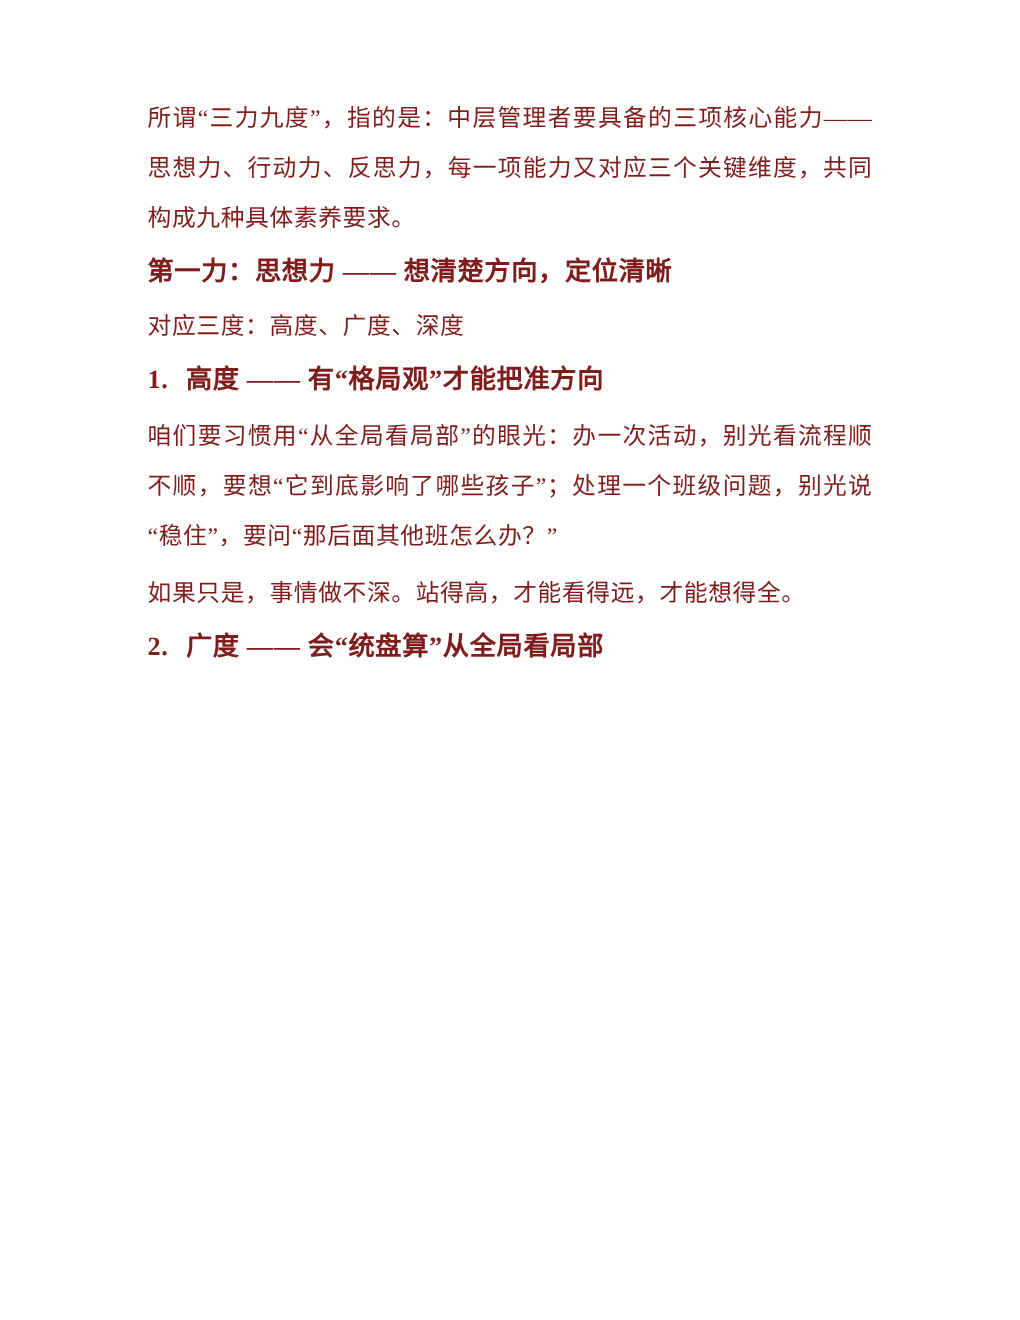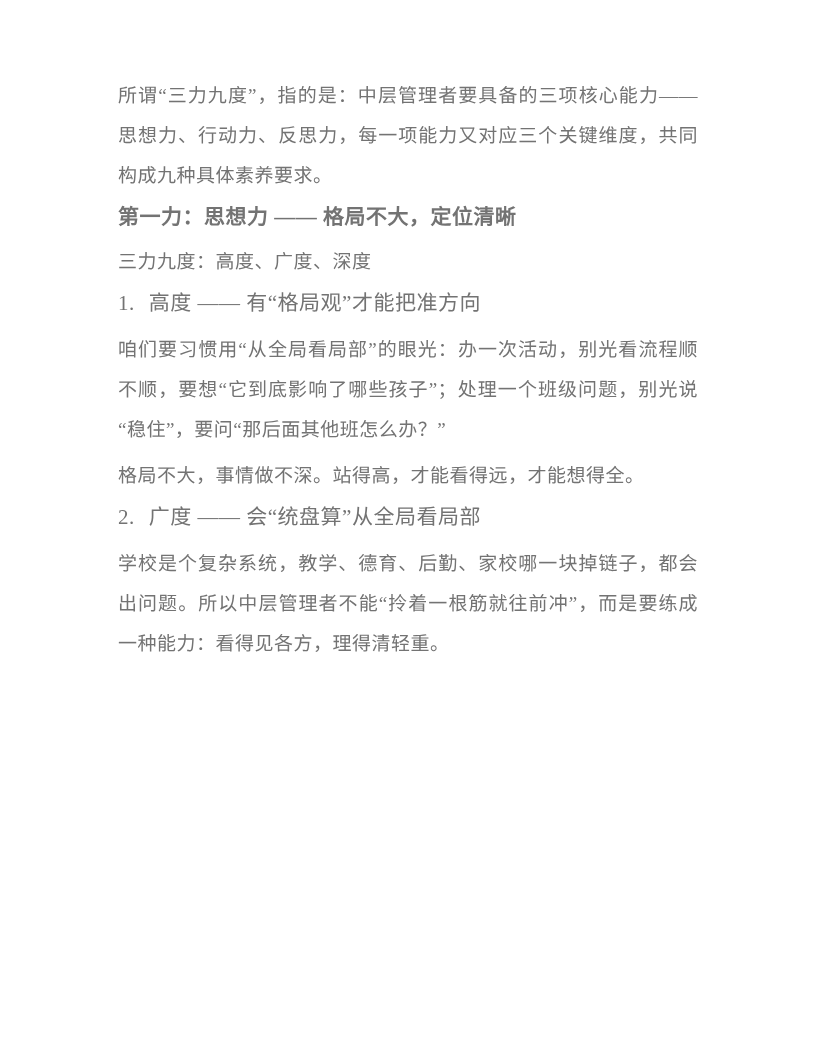--- a/index.html
+++ b/index.html
@@ -10,21 +10,21 @@
   .page {
     position: relative;
     width: 816px;
     height: 1056px;
     margin: 0 auto;
     box-sizing: border-box;
     background: #ffffff;
     padding: 76px 118px 0 118px;
     overflow: hidden;
     font-family: "Liberation Serif", "DejaVu Serif", serif;
-    color: #737373;
+    color: #7f1d1d;
   }
   .para {
     font-size: 19px;
     line-height: 40px;
     margin: 0 0 6px 0;
     text-align: justify;
     text-justify: inter-character;
     letter-spacing: 0.5px;
   }
   .para.single {
@@ -32,50 +32,49 @@
   }
   .h-major {
     font-size: 21px;
     font-weight: bold;
     line-height: 30px;
     margin: 6px 0 10px 0;
     letter-spacing: 0.5px;
   }
   .h-item {
     font-size: 21px;
-    font-weight: normal;
+    font-weight: bold;
     line-height: 30px;
     margin: 6px 0 12px 0;
     letter-spacing: 0.5px;
   }
   .h-item .num {
     display: inline-block;
     margin-right: 14px;
   }
 </style>
 </head>
 <body>
 
 <div class="page">
 
   <p class="para">所谓“三力九度”，指的是：中层管理者要具备的三项核心能力——思想力、行动力、反思力，每一项能力又对应三个关键维度，共同构成九种具体素养要求。</p>
 
-  <h2 class="h-major">第一力：思想力 —— 格局不大，定位清晰</h2>
+  <h2 class="h-major">第一力：思想力 —— 想清楚方向，定位清晰</h2>
 
-  <p class="para single">三力九度：高度、广度、深度</p>
+  <p class="para single">对应三度：高度、广度、深度</p>
 
   <h3 class="h-item">
     <span class="num">1.</span><span>高度 —— 有“格局观”才能把准方向</span>
   </h3>
 
 
 
   <p class="para">咱们要习惯用“从全局看局部”的眼光：办一次活动，别光看流程顺不顺，要想“它到底影响了哪些孩子”；处理一个班级问题，别光说“稳住”，要问“那后面其他班怎么办？”</p>
 
-  <p class="para single">格局不大，事情做不深。站得高，才能看得远，才能想得全。</p>
+  <p class="para single">如果只是，事情做不深。站得高，才能看得远，才能想得全。</p>
 
   <h3 class="h-item">
     <span class="num">2.</span><span>广度 —— 会“统盘算”从全局看局部</span>
   </h3>
 
-  <p class="para">学校是个复杂系统，教学、德育、后勤、家校哪一块掉链子，都会出问题。所以中层管理者不能“拎着一根筋就往前冲”，而是要练成一种能力：看得见各方，理得清轻重。</p>
 
 </div>
 
 </body></html>

